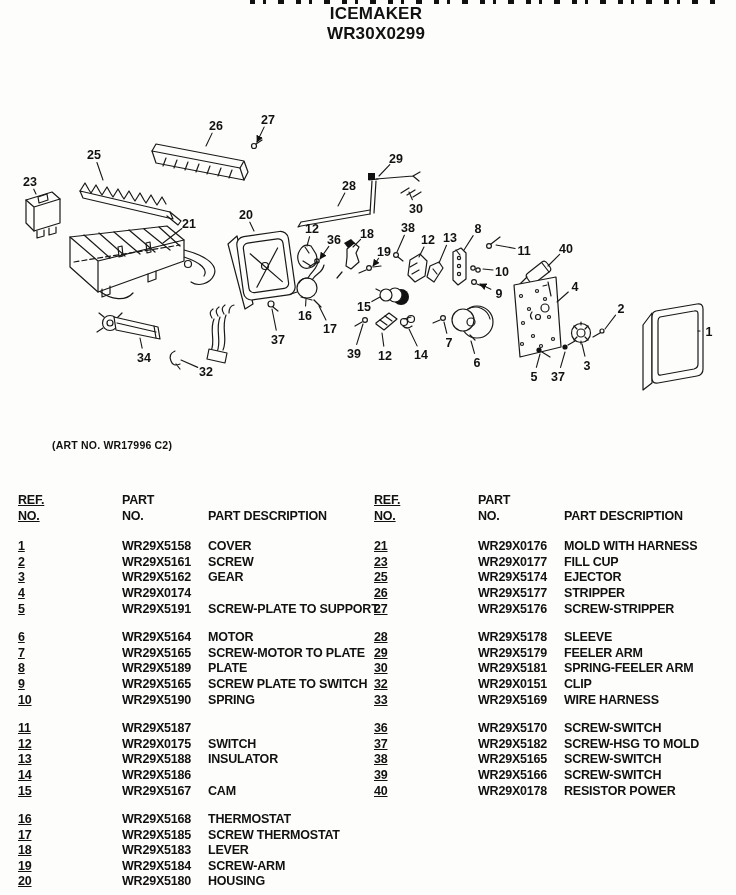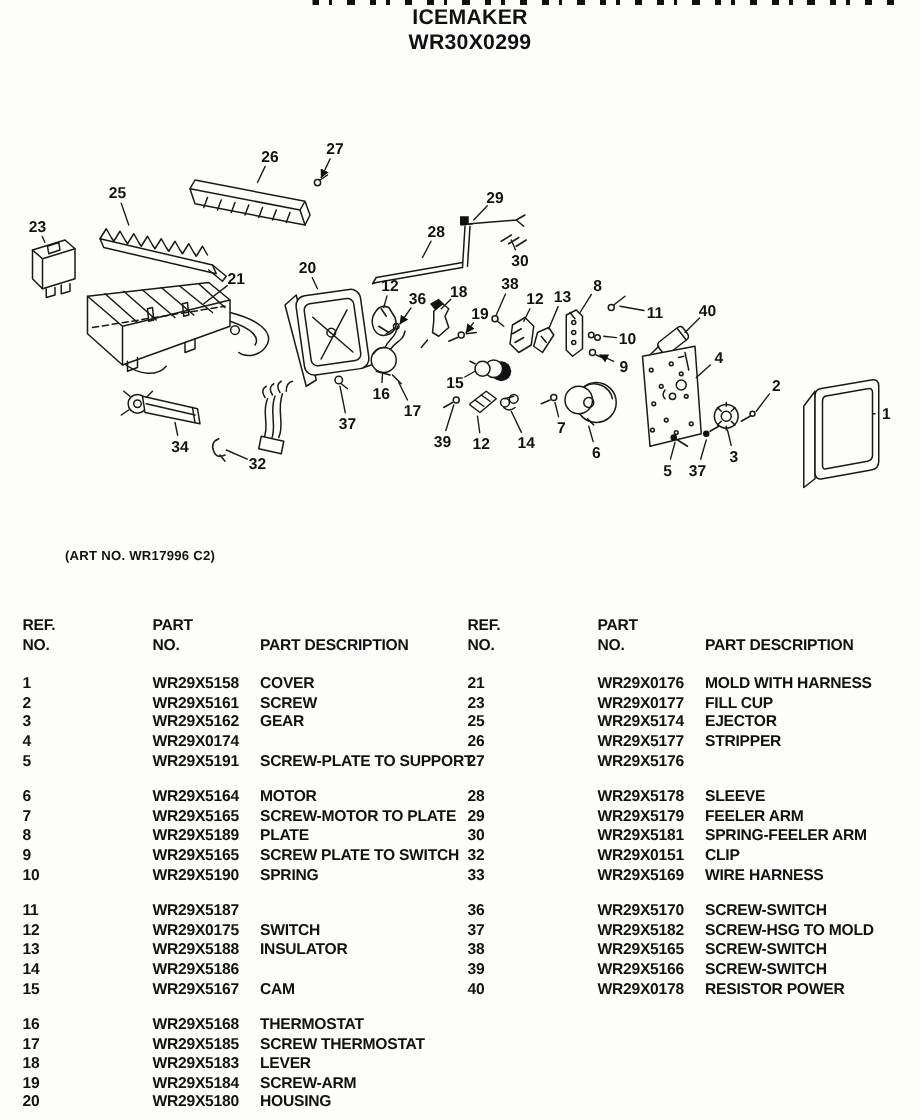--- a/index.html
+++ b/index.html
@@ -33,21 +33,21 @@
   }
   .col{
     position:absolute;top:493px;
     font-weight:700;font-size:12.5px;letter-spacing:-.2px;line-height:15.6px;
     white-space:nowrap;
   }
   .col-left{left:18px;width:348px;}
   .col-right{left:374px;width:358px;}
   .thead{margin-bottom:15px;}
   .hrow,.prow{display:flex;}
-  .ref{width:56px;flex:none;}
+  .ref{width:56px;flex:none;text-decoration:underline;}
   .pno{width:86px;flex:none;padding-left:48px;}
   .desc{flex:1;}
   .group{margin-bottom:13px;}
 </style>
 </head>
 <body>
 
 <div class="crop-frag"></div>
 
 <div class="title-block">
@@ -525,20 +525,21 @@
           <span class="desc">EJECTOR</span>
         </div>
         <div class="prow">
           <span class="ref">26</span>
           <span class="pno">WR29X5177</span>
           <span class="desc">STRIPPER</span>
         </div>
         <div class="prow">
           <span class="ref">27</span>
           <span class="pno">WR29X5176</span>
+          <span class="desc">SCREW-STRIPPER</span>
         </div>
       </div>
       <div class="group">
         <div class="prow">
           <span class="ref">28</span>
           <span class="pno">WR29X5178</span>
           <span class="desc">SLEEVE</span>
         </div>
         <div class="prow">
           <span class="ref">29</span>

